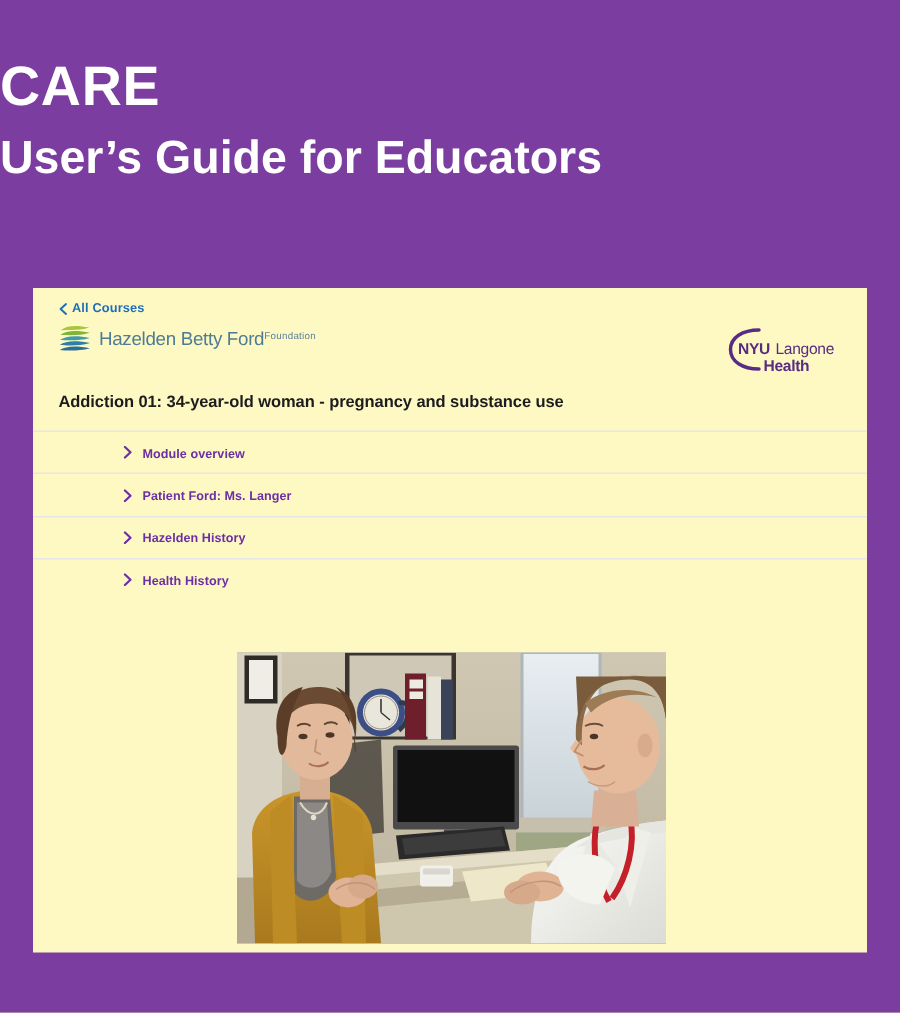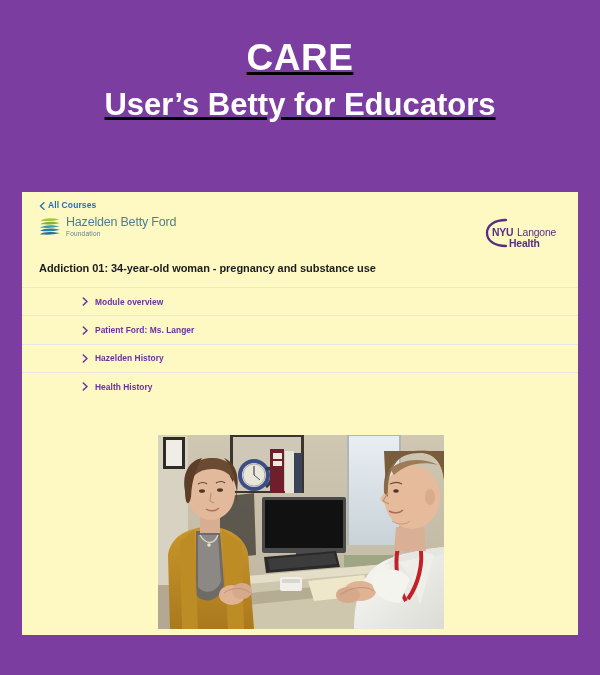--- a/index.html
+++ b/index.html
@@ -23,25 +23,23 @@
 
   
   .banner {
     position: absolute;
     left: 0;
     top: 0;
     width: 600px;
     height: 192px;
     display: flex;
     flex-direction: column;
-    align-items: center;
     justify-content: flex-start;
     padding-top: 38px;
     box-sizing: border-box;
-    text-decoration: underline;
   }
   .banner-line1 {
     color: #FFFFFF;
     font-size: 37px;
     font-weight: bold;
     letter-spacing: 0.5px;
     line-height: 1.08;
   }
   .banner-line2 {
     color: #FFFFFF;
@@ -99,21 +97,21 @@
   .hbf-logo {
     position: absolute;
     left: 17px;
     top: 2px;
     display: flex;
     align-items: center;
     gap: 5px;
   }
   .hbf-mark { width: 22px; height: 20px; flex: 0 0 auto; }
   .hbf-mark svg { display: block; }
-  .hbf-text { display: flex; flex-direction: column; line-height: 1; }
+  .hbf-text { display: flex; flex-direction: row; line-height: 1; }
   .hbf-name {
     color: #4E7C94;
     font-size: 12.5px;
     font-weight: normal;
     letter-spacing: -0.2px;
   }
   .hbf-sub {
     color: #5C8299;
     font-size: 6.5px;
     margin-top: 2px;
@@ -195,21 +193,21 @@
   }
   .photo svg { display: block; }
 </style>
 </head>
 <body>
 
 <div id="page">
 
   <div class="banner">
     <div class="banner-line1">CARE</div>
-    <div class="banner-line2">User’s Betty for Educators</div>
+    <div class="banner-line2">User’s Guide for Educators</div>
   </div>
 
   <div class="card">
 
     <a class="back-link" href="#">
       <span class="back-chev">
         <svg width="6" height="8" viewBox="0 0 6 8">
           <path d="M5 0.7 L1.4 4 L5 7.3" fill="none" stroke="#1E6FBA" stroke-width="1.3" stroke-linecap="round" stroke-linejoin="round"></path>
         </svg>
       </span>

